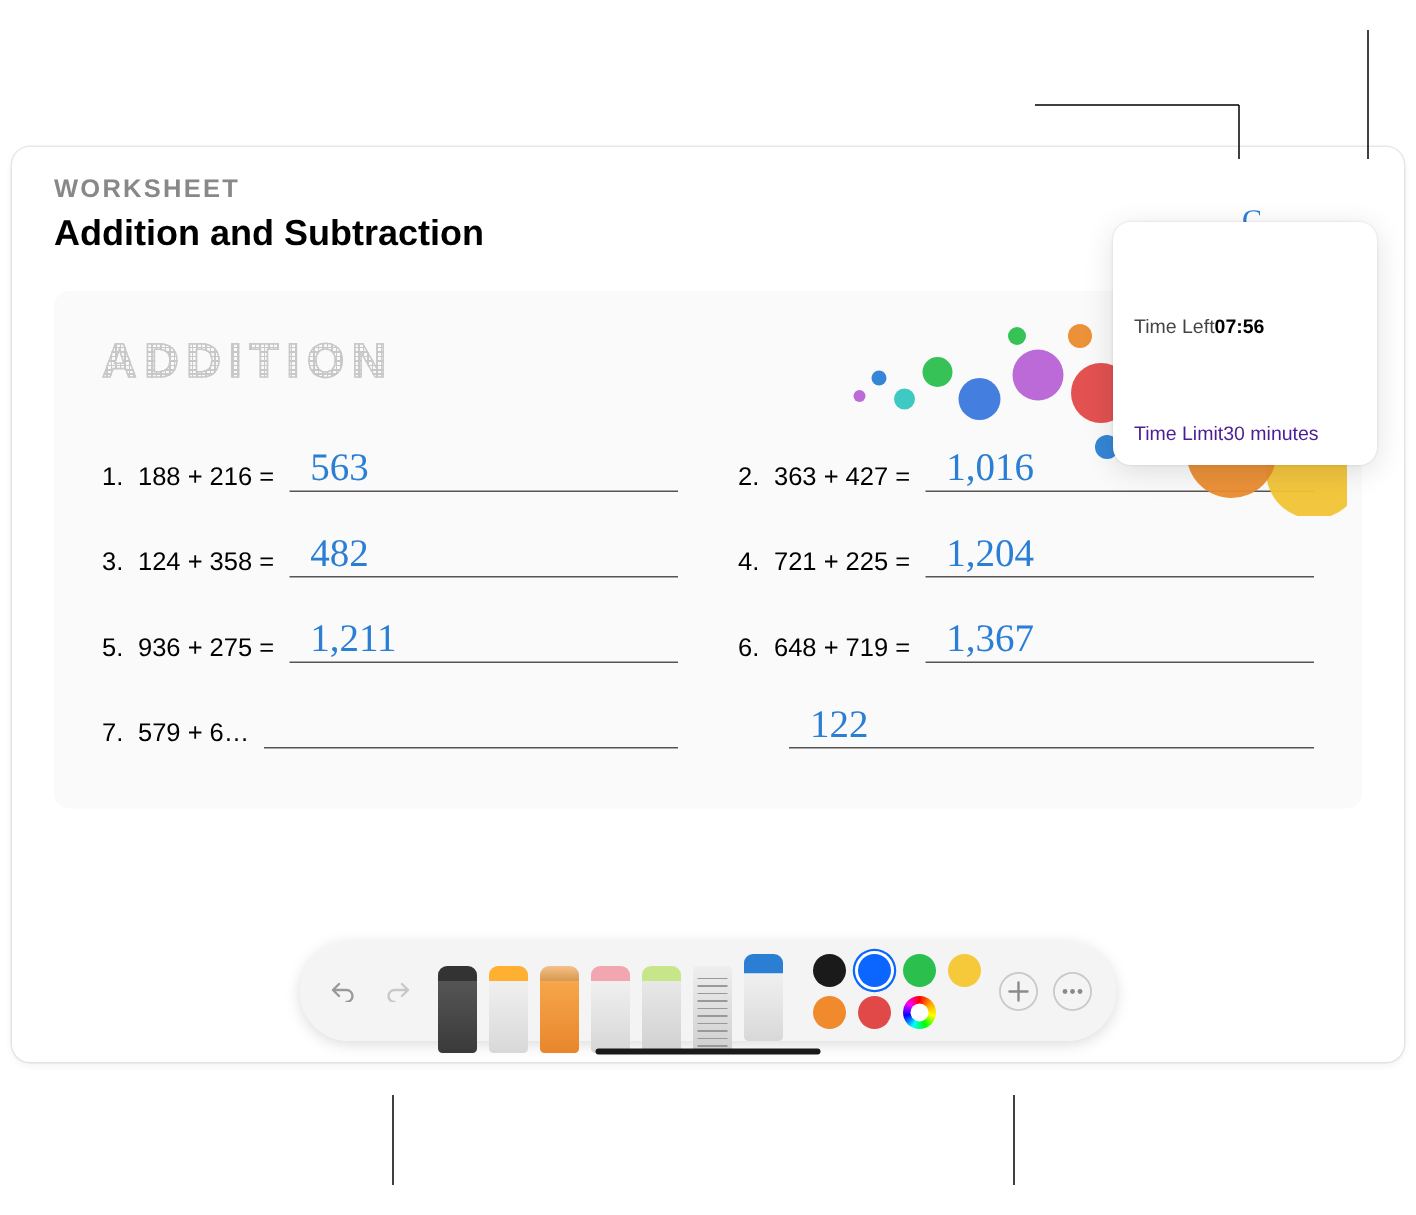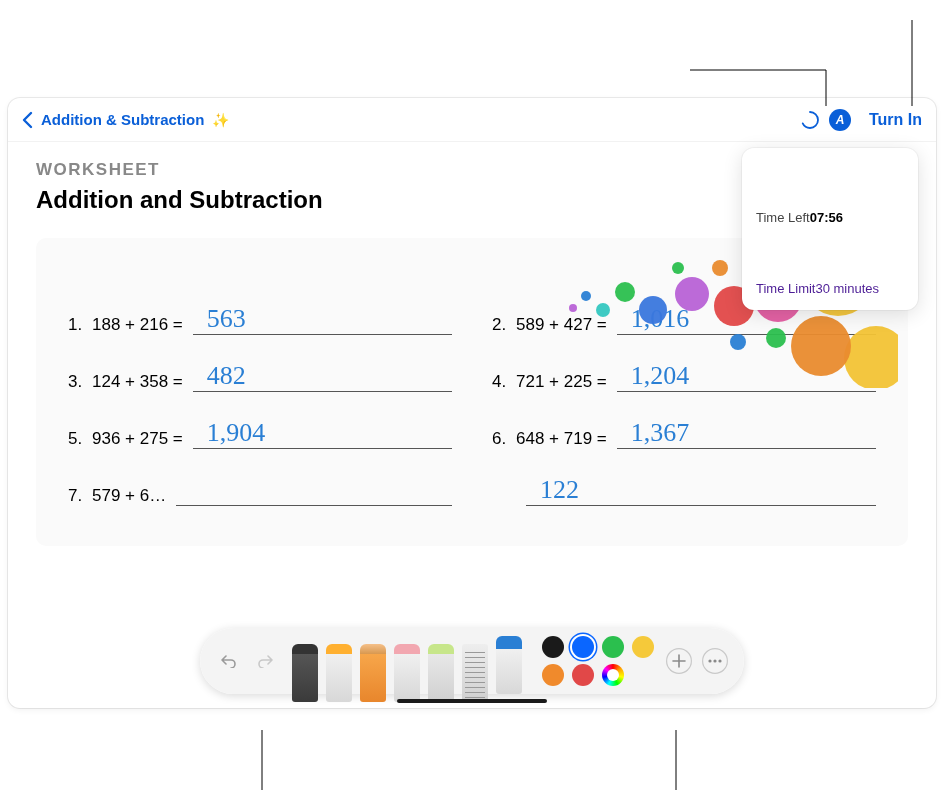--- a/index.html
+++ b/index.html
@@ -164,39 +164,20 @@
 
 <svg class="callouts" width="944" height="810">
   <line x1="690" y1="70" x2="826" y2="70"></line>
     <line x1="826" y1="70" x2="826" y2="106"></line>
   <line x1="912" y1="20" x2="912" y2="106"></line>
   <line x1="262" y1="730" x2="262" y2="790"></line>
   <line x1="676" y1="730" x2="676" y2="790"></line>
 </svg>
 
 <div class="device">
-  <div class="navbar">
-    <div class="back-btn">
-      <svg width="11" height="18" viewBox="0 0 11 18">
-          <path d="M9 2 L2 9 L9 16" stroke="#0a5fd8" stroke-width="2.4" fill="none" stroke-linecap="round" stroke-linejoin="round"></path>
-        </svg>
-    </div>
-    <span class="nav-title">Addition &amp; Subtraction</span>
-    <span class="sparkle">✨</span>
-    <div class="nav-spacer"></div>
-    <div class="nav-icon">
-      <svg width="20" height="20" viewBox="0 0 20 20">
-          <circle cx="10" cy="10" r="8" stroke="#0a5fd8" stroke-width="1.8" fill="none" stroke-dasharray="34 16" stroke-linecap="round" transform="rotate(-90 10 10)"></circle>
-        </svg>
-    </div>
-    <div class="markup-icon">
-      <span>A</span>
-    </div>
-    <span class="turnin">Turn In</span>
-  </div>
 
   <div class="popover">
     <div class="row">
       <span class="k">Time Left</span>
       <span class="v">07:56</span>
     </div>
     <div class="row">
       <span class="k dim">Time Limit</span>
       <span class="v dim">30 minutes</span>
     </div>
@@ -223,46 +204,47 @@
         <circle cx="125" cy="82" r="7" fill="#34c7c0"></circle>
         <circle cx="108" cy="68" r="5" fill="#2a7fd4"></circle>
         <circle cx="95" cy="80" r="4" fill="#b862d6"></circle>
         <circle cx="200" cy="40" r="6" fill="#2bbf4e"></circle>
         <circle cx="242" cy="40" r="8" fill="#e98b2e"></circle>
         <circle cx="272" cy="38" r="6" fill="#f2c335"></circle>
         <circle cx="310" cy="30" r="8" fill="#2a7fd4"></circle>
         <circle cx="298" cy="110" r="10" fill="#2bbf4e"></circle>
         <circle cx="260" cy="114" r="8" fill="#2a7fd4"></circle>
       </svg>
+      <div class="section-title">ADDITION</div>
 
       <div class="problems">
         <div class="prob">
             <span class="pnum">1.</span>
             <span class="pexp">188 + 216 =</span>
             <span class="pans">563</span>
           </div>
         <div class="prob">
             <span class="pnum">2.</span>
-            <span class="pexp">589 + 427 =</span>
+            <span class="pexp">363 + 427 =</span>
             <span class="pans">1,016</span>
           </div>
         <div class="prob">
             <span class="pnum">3.</span>
             <span class="pexp">124 + 358 =</span>
             <span class="pans">482</span>
           </div>
         <div class="prob">
             <span class="pnum">4.</span>
             <span class="pexp">721 + 225 =</span>
             <span class="pans">1,204</span>
           </div>
         <div class="prob">
             <span class="pnum">5.</span>
             <span class="pexp">936 + 275 =</span>
-            <span class="pans">1,904</span>
+            <span class="pans">1,211</span>
           </div>
         <div class="prob">
             <span class="pnum">6.</span>
             <span class="pexp">648 + 719 =</span>
             <span class="pans">1,367</span>
           </div>
         <div class="prob">
             <span class="pnum">7.</span>
             <span class="pexp">579 + 6…</span>
             <span class="pans"></span>

